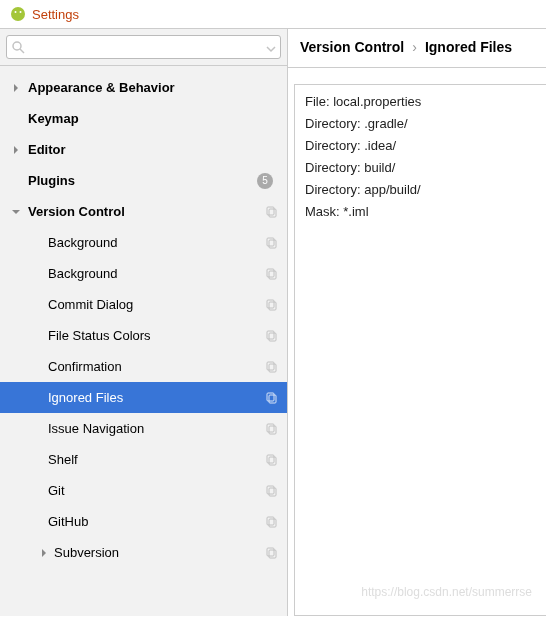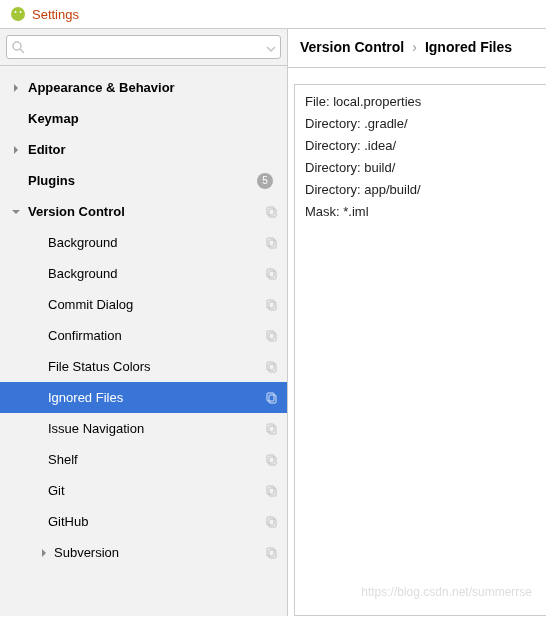--- a/index.html
+++ b/index.html
@@ -279,31 +279,31 @@
           <span class="label">Commit Dialog</span>
           <span class="copy-icon" style="color: rgb(102, 102, 102);">
             <svg viewBox="0 0 12 12" width="12" height="12">
               <rect x="2" y="1" width="7" height="8" rx="1" fill="none" stroke="currentColor" stroke-width="1"></rect>
               <rect x="4" y="3" width="7" height="8" rx="1" fill="none" stroke="currentColor" stroke-width="1"></rect>
             </svg>
           </span>
         </div>
         <div class="tree-item level-2">
           <span class="arrow hidden"></span>
+          <span class="label">File Status Colors</span>
+          <span class="copy-icon" style="color: rgb(102, 102, 102);">
+            <svg viewBox="0 0 12 12" width="12" height="12">
+              <rect x="2" y="1" width="7" height="8" rx="1" fill="none" stroke="currentColor" stroke-width="1"></rect>
+              <rect x="4" y="3" width="7" height="8" rx="1" fill="none" stroke="currentColor" stroke-width="1"></rect>
+            </svg>
+          </span>
+        </div>
+        <div class="tree-item level-2">
+          <span class="arrow hidden"></span>
           <span class="label">Confirmation</span>
-          <span class="copy-icon" style="color: rgb(102, 102, 102);">
-            <svg viewBox="0 0 12 12" width="12" height="12">
-              <rect x="2" y="1" width="7" height="8" rx="1" fill="none" stroke="currentColor" stroke-width="1"></rect>
-              <rect x="4" y="3" width="7" height="8" rx="1" fill="none" stroke="currentColor" stroke-width="1"></rect>
-            </svg>
-          </span>
-        </div>
-        <div class="tree-item level-2">
-          <span class="arrow hidden"></span>
-          <span class="label">File Status Colors</span>
           <span class="copy-icon" style="color: rgb(102, 102, 102);">
             <svg viewBox="0 0 12 12" width="12" height="12">
               <rect x="2" y="1" width="7" height="8" rx="1" fill="none" stroke="currentColor" stroke-width="1"></rect>
               <rect x="4" y="3" width="7" height="8" rx="1" fill="none" stroke="currentColor" stroke-width="1"></rect>
             </svg>
           </span>
         </div>
         <div class="tree-item level-2 selected">
           <span class="arrow hidden"></span>
           <span class="label">Ignored Files</span>

